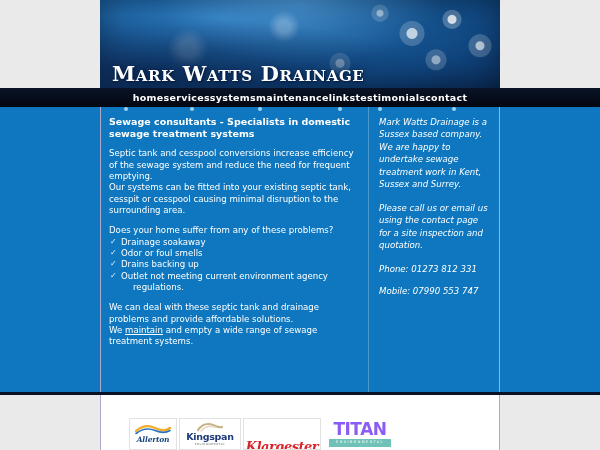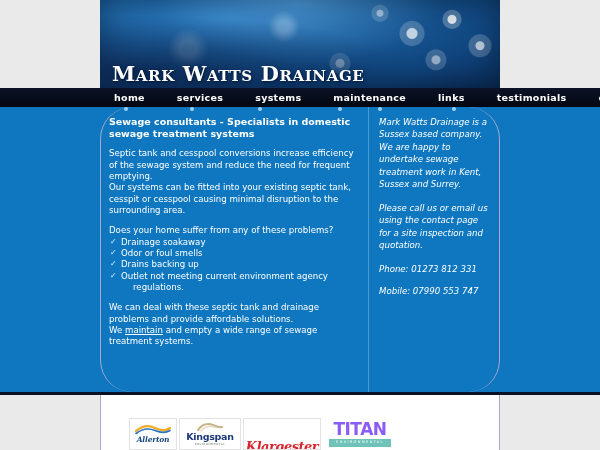--- a/index.html
+++ b/index.html
@@ -75,28 +75,27 @@
     left: 0; top: 88px;
     width: 600px;
     height: 19px;
     background: linear-gradient(180deg, #0a1326 0%, #060c1a 55%, #020610 100%);
     display: flex;
     align-items: center;
     z-index: 5;
   }
   .nav-inner {
     position: absolute;
-    left: 108px;
+    left: 100px;
     width: 400px;
     display: flex;
     align-items: center;
-    justify-content: space-between;
+    justify-content: center;
     padding: 0 6px;
     box-sizing: border-box;
-    gap: 32px;
   }
   .nav-item {
     color: #ffffff;
     font-size: 9.5px;
     font-weight: bold;
     letter-spacing: 0.3px;
     cursor: pointer;
     white-space: nowrap;
   }
   .nav-dot-row {
@@ -126,21 +125,20 @@
   .content-panel {
     position: absolute;
     left: 100px; top: 107px;
     width: 400px;
     height: 285px;
     background: #0e77bf;
     border-left: 1px solid #a9a9cd;
     border-right: 1px solid #a9a9cd;
     box-sizing: border-box;
     display: flex;
-    border-radius: 32px;
   }
   .main-col {
     width: 268px;
     box-sizing: border-box;
     padding: 9px 10px 0 8px;
     border-right: 1px solid rgba(255,255,255,0.25);
   }
   .side-col {
     flex: 1;
     box-sizing: border-box;

